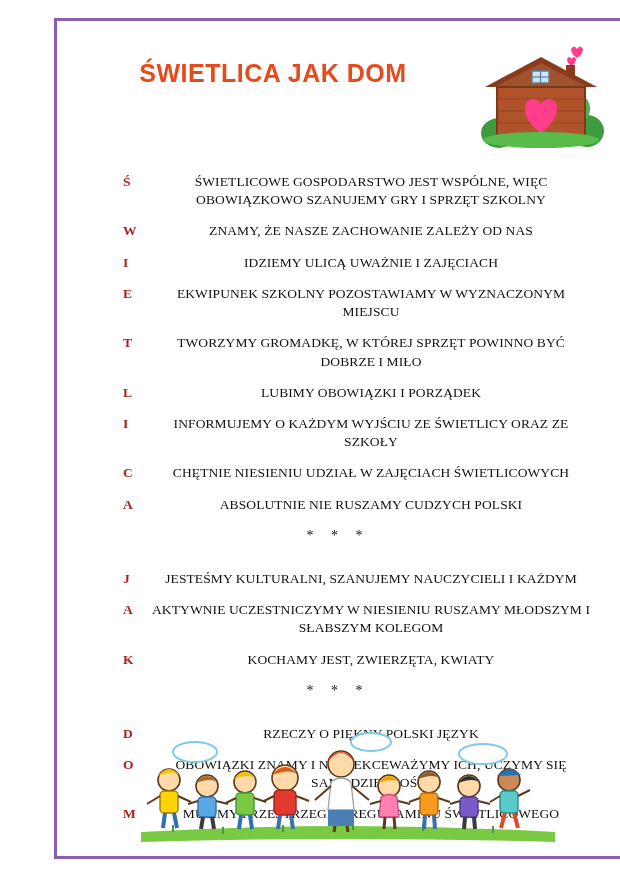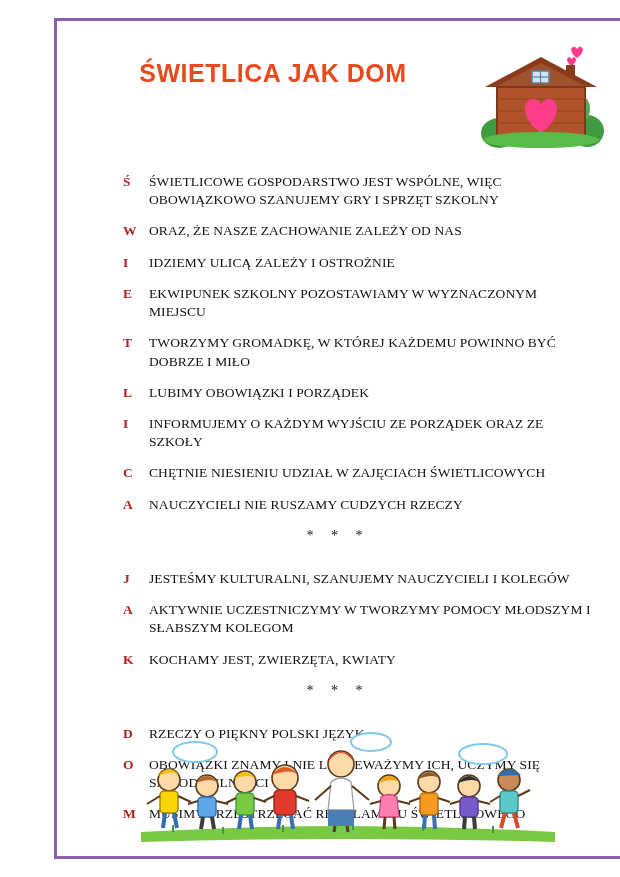--- a/index.html
+++ b/index.html
@@ -82,20 +82,21 @@
     line-height: 1.35;
     padding-top: 0px;
   }
   .rule .text {
     flex: 1 1 auto;
     font-family: "Liberation Serif", serif;
     font-size: 13.5px;
     line-height: 1.35;
     color: #111111;
     letter-spacing: 0.1px;
+    text-align: center;
   }
   .separator {
     text-align: center;
     font-size: 14px;
     letter-spacing: 7px;
     color: #111;
     margin: 14px 0 16px 0;
     padding-right: 20px;
   }
   .group {
@@ -151,62 +152,62 @@
         </svg>
       </div>
 
       <div class="rules group">
         <div class="rule">
           <div class="letter">Ś</div>
           <div class="text">ŚWIETLICOWE GOSPODARSTWO JEST WSPÓLNE, WIĘC OBOWIĄZKOWO SZANUJEMY GRY I SPRZĘT SZKOLNY</div>
         </div>
         <div class="rule">
           <div class="letter">W</div>
-          <div class="text">ORAZ, ŻE NASZE ZACHOWANIE ZALEŻY OD NAS</div>
+          <div class="text">ZNAMY, ŻE NASZE ZACHOWANIE ZALEŻY OD NAS</div>
         </div>
         <div class="rule">
           <div class="letter">I</div>
-          <div class="text">IDZIEMY ULICĄ ZALEŻY I OSTROŻNIE</div>
+          <div class="text">IDZIEMY ULICĄ UWAŻNIE I ZAJĘCIACH</div>
         </div>
         <div class="rule">
           <div class="letter">E</div>
           <div class="text">EKWIPUNEK SZKOLNY POZOSTAWIAMY W WYZNACZONYM MIEJSCU</div>
         </div>
         <div class="rule">
           <div class="letter">T</div>
-          <div class="text">TWORZYMY GROMADKĘ, W KTÓREJ KAŻDEMU POWINNO BYĆ DOBRZE I MIŁO</div>
+          <div class="text">TWORZYMY GROMADKĘ, W KTÓREJ SPRZĘT POWINNO BYĆ DOBRZE I MIŁO</div>
         </div>
         <div class="rule">
           <div class="letter">L</div>
           <div class="text">LUBIMY OBOWIĄZKI I PORZĄDEK</div>
         </div>
         <div class="rule">
           <div class="letter">I</div>
-          <div class="text">INFORMUJEMY O KAŻDYM WYJŚCIU ZE PORZĄDEK ORAZ ZE SZKOŁY</div>
+          <div class="text">INFORMUJEMY O KAŻDYM WYJŚCIU ZE ŚWIETLICY ORAZ ZE SZKOŁY</div>
         </div>
         <div class="rule">
           <div class="letter">C</div>
           <div class="text">CHĘTNIE NIESIENIU UDZIAŁ W ZAJĘCIACH ŚWIETLICOWYCH</div>
         </div>
         <div class="rule">
           <div class="letter">A</div>
-          <div class="text">NAUCZYCIELI NIE RUSZAMY CUDZYCH RZECZY</div>
+          <div class="text">ABSOLUTNIE NIE RUSZAMY CUDZYCH POLSKI</div>
         </div>
       </div>
 
       <div class="separator">* * *</div>
 
       <div class="rules group">
         <div class="rule">
           <div class="letter">J</div>
-          <div class="text">JESTEŚMY KULTURALNI, SZANUJEMY NAUCZYCIELI I KOLEGÓW</div>
+          <div class="text">JESTEŚMY KULTURALNI, SZANUJEMY NAUCZYCIELI I KAŻDYM</div>
         </div>
         <div class="rule">
           <div class="letter">A</div>
-          <div class="text">AKTYWNIE UCZESTNICZYMY W TWORZYMY POMOCY MŁODSZYM I SŁABSZYM KOLEGOM</div>
+          <div class="text">AKTYWNIE UCZESTNICZYMY W NIESIENIU RUSZAMY MŁODSZYM I SŁABSZYM KOLEGOM</div>
         </div>
         <div class="rule">
           <div class="letter">K</div>
           <div class="text">KOCHAMY JEST, ZWIERZĘTA, KWIATY</div>
         </div>
       </div>
 
       <div class="separator">* * *</div>
 
       <div class="rules group">

